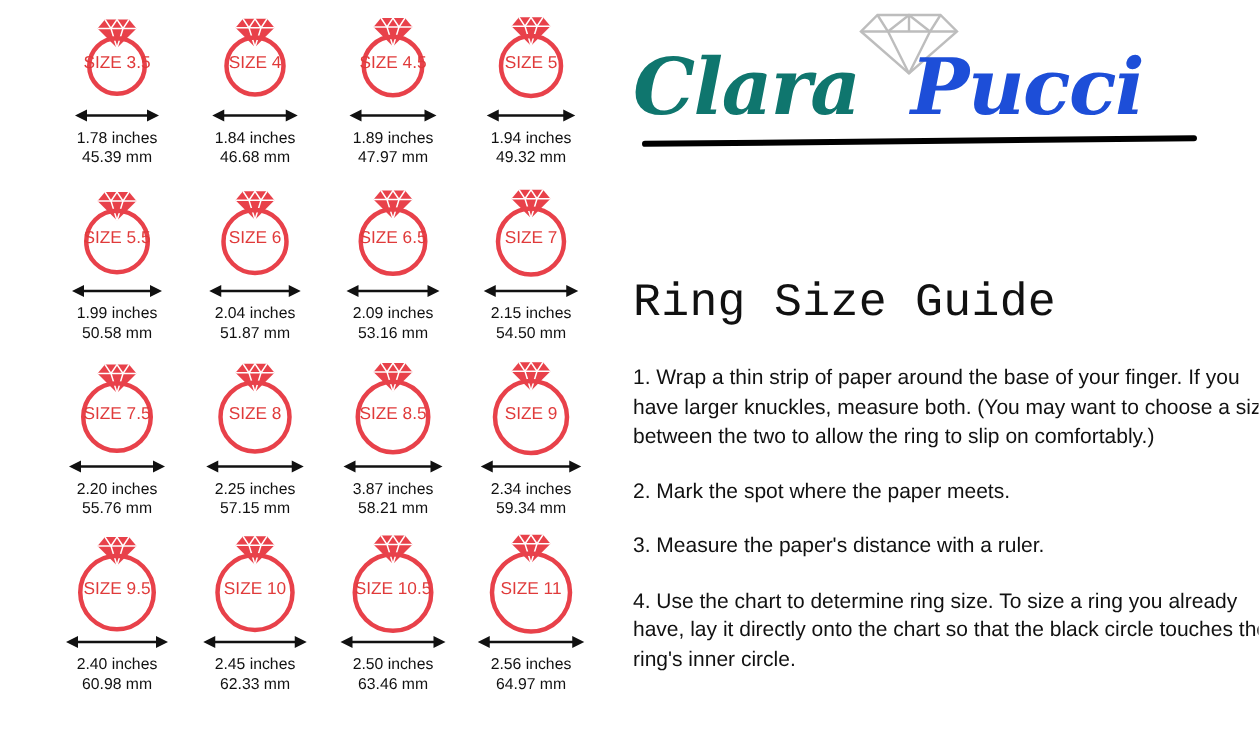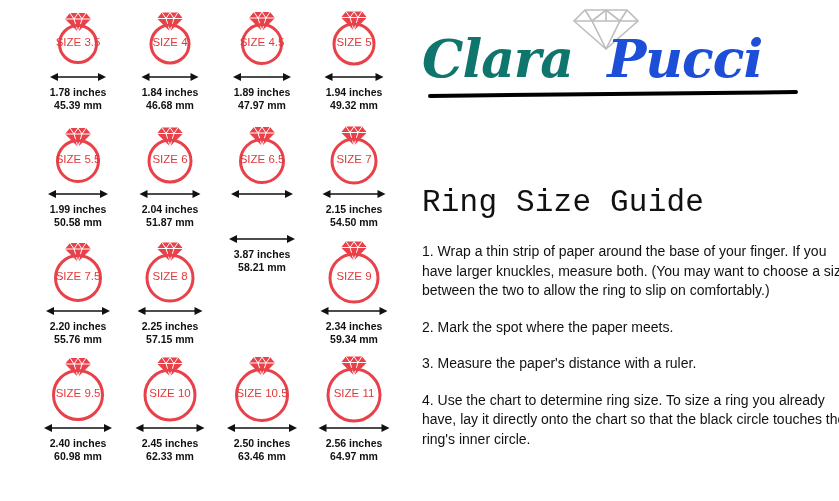--- a/index.html
+++ b/index.html
@@ -75,21 +75,20 @@
     position: relative;
     margin-top: -4px;
   }
 
   .measure-text {
     font-size: 10.5px;
     line-height: 12.5px;
     color: #111;
     margin-top: 2px;
     font-family: "Liberation Sans", sans-serif;
-    font-weight: bold;
   }
 
   
   #brand {
     position: absolute;
     left: 22px;
     top: 6px;
     width: 400px;
     height: 110px;
   }
@@ -309,20 +308,24 @@
                 <circle cx="46" cy="42" r="21.5" fill="none" stroke="#e8414a" stroke-width="3"></circle>
               </g>
             </svg>
             <div class="size-label">SIZE 6.5</div>
           </div>
           <div class="arrow-row"><svg width="92" height="14" viewBox="0 0 92 14">
               <line x1="22" y1="7" x2="70" y2="7" stroke="#111" stroke-width="1.6"></line>
               <polygon points="15,7 23,3 23,11" fill="#111"></polygon>
               <polygon points="77,7 69,3 69,11" fill="#111"></polygon>
             </svg></div>
+          <div class="measure-text">
+            <div>2.09 inches</div>
+            <div>53.16 mm</div>
+          </div>
         </div>
         <div class="ring-cell">
           <div class="ring-art">
             <svg width="92" height="72" viewBox="0 0 92 72">
               <g>
                 <path d="M33 13.5 L38 7.5 L54 7.5 L59 13.5 L46 26.5 Z" fill="#e8414a"></path>
                 <path d="M33 13.5 L59 13.5" stroke="#ffffff" stroke-width="1"></path>
                 <path d="M38 7.5 L42 13.5 L46 26.5" stroke="#ffffff" stroke-width="1" fill="none"></path>
                 <path d="M54 7.5 L50 13.5 L46 26.5" stroke="#ffffff" stroke-width="1" fill="none"></path>
                 <path d="M42 13.5 L46 7.5 L50 13.5" stroke="#ffffff" stroke-width="1" fill="none"></path>
@@ -383,20 +386,33 @@
               <line x1="20.5" y1="7" x2="71.5" y2="7" stroke="#111" stroke-width="1.6"></line>
               <polygon points="13.5,7 21.5,3 21.5,11" fill="#111"></polygon>
               <polygon points="78.5,7 70.5,3 70.5,11" fill="#111"></polygon>
             </svg></div>
           <div class="measure-text">
             <div>2.25 inches</div>
             <div>57.15 mm</div>
           </div>
         </div>
         <div class="ring-cell">
+          <div class="ring-art">
+            <svg width="92" height="72" viewBox="0 0 92 72">
+              <g>
+                <path d="M33 12 L38 6 L54 6 L59 12 L46 25 Z" fill="#e8414a"></path>
+                <path d="M33 12 L59 12" stroke="#ffffff" stroke-width="1"></path>
+                <path d="M38 6 L42 12 L46 25" stroke="#ffffff" stroke-width="1" fill="none"></path>
+                <path d="M54 6 L50 12 L46 25" stroke="#ffffff" stroke-width="1" fill="none"></path>
+                <path d="M42 12 L46 6 L50 12" stroke="#ffffff" stroke-width="1" fill="none"></path>
+                <circle cx="46" cy="42" r="23.5" fill="none" stroke="#e8414a" stroke-width="3"></circle>
+              </g>
+            </svg>
+            <div class="size-label">SIZE 8.5</div>
+          </div>
           <div class="arrow-row"><svg width="92" height="14" viewBox="0 0 92 14">
               <line x1="20" y1="7" x2="72" y2="7" stroke="#111" stroke-width="1.6"></line>
               <polygon points="13,7 21,3 21,11" fill="#111"></polygon>
               <polygon points="79,7 71,3 71,11" fill="#111"></polygon>
             </svg></div>
           <div class="measure-text">
             <div>3.87 inches</div>
             <div>58.21 mm</div>
           </div>
         </div>

